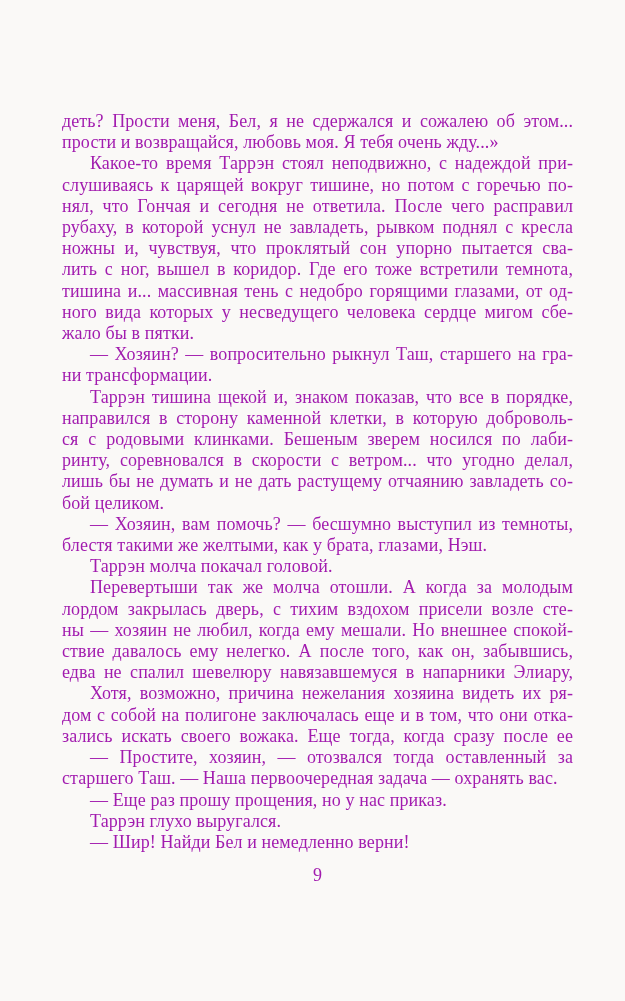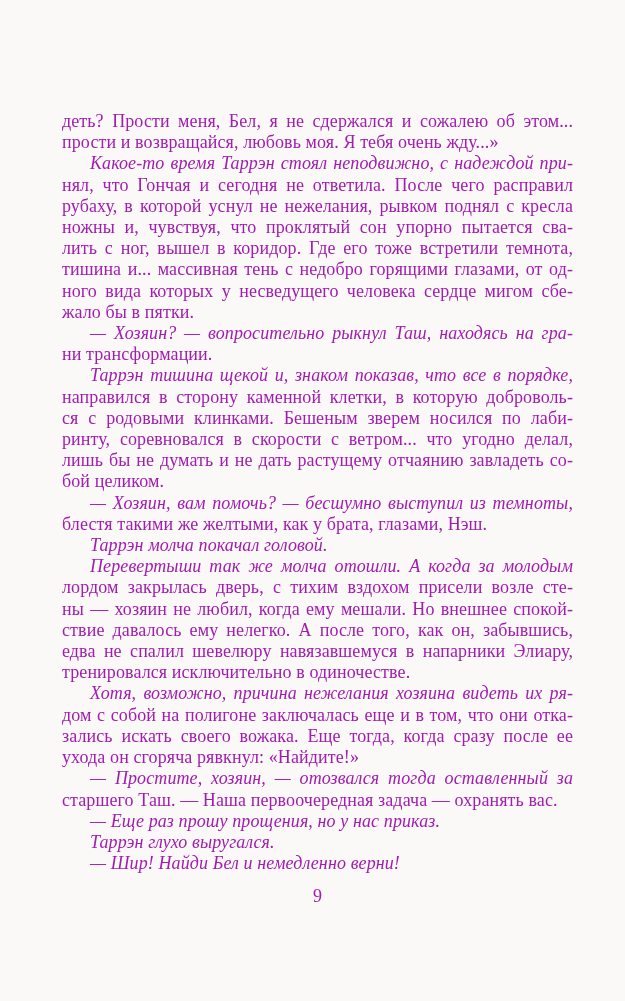--- a/index.html
+++ b/index.html
@@ -29,65 +29,63 @@
     letter-spacing: 0.1px;
     text-align: justify;
     text-align-last: justify;
     white-space: normal;
   }
   .line.para-end {
     text-align-last: left;
   }
   .line.indent {
     padding-left: 28px;
-    font-style: italic;
   }
   .page-number {
     margin-top: 12px;
     text-align: center;
     font-size: 18px;
     line-height: 21.2px;
   }
 </style>
 </head>
 <body style="background: rgb(250, 249, 247);">
 
 <main class="page" style="color: #a21caf; margin-top: 36px;">
   <div class="text-block">
       <div class="line">деть? Прости меня, Бел, я не сдержался и сожалею об этом...</div>
       <div class="line para-end">прости и возвращайся, любовь моя. Я тебя очень жду...»</div>
       <div class="line indent">Какое-то время Таррэн стоял неподвижно, с надеждой при-</div>
+      <div class="line">слушиваясь к царящей вокруг тишине, но потом с горечью по-</div>
       <div class="line">нял, что Гончая и сегодня не ответила. После чего расправил</div>
-      <div class="line">рубаху, в которой уснул не нежелания, рывком поднял с кресла</div>
+      <div class="line">рубаху, в которой уснул не завладеть, рывком поднял с кресла</div>
       <div class="line">ножны и, чувствуя, что проклятый сон упорно пытается сва-</div>
       <div class="line">лить с ног, вышел в коридор. Где его тоже встретили темнота,</div>
       <div class="line">тишина и... массивная тень с недобро горящими глазами, от од-</div>
       <div class="line">ного вида которых у несведущего человека сердце мигом сбе-</div>
       <div class="line para-end">жало бы в пятки.</div>
-      <div class="line indent">— Хозяин? — вопросительно рыкнул Таш, находясь на гра-</div>
+      <div class="line indent">— Хозяин? — вопросительно рыкнул Таш, старшего на гра-</div>
       <div class="line para-end">ни трансформации.</div>
       <div class="line indent">Таррэн тишина щекой и, знаком показав, что все в порядке,</div>
       <div class="line">направился в сторону каменной клетки, в которую доброволь-</div>
       <div class="line">ся с родовыми клинками. Бешеным зверем носился по лаби-</div>
       <div class="line">ринту, соревновался в скорости с ветром... что угодно делал,</div>
       <div class="line">лишь бы не думать и не дать растущему отчаянию завладеть со-</div>
       <div class="line para-end">бой целиком.</div>
       <div class="line indent">— Хозяин, вам помочь? — бесшумно выступил из темноты,</div>
       <div class="line para-end">блестя такими же желтыми, как у брата, глазами, Нэш.</div>
       <div class="line indent para-end">Таррэн молча покачал головой.</div>
       <div class="line indent">Перевертыши так же молча отошли. А когда за молодым</div>
       <div class="line">лордом закрылась дверь, с тихим вздохом присели возле сте-</div>
       <div class="line">ны — хозяин не любил, когда ему мешали. Но внешнее спокой-</div>
       <div class="line">ствие давалось ему нелегко. А после того, как он, забывшись,</div>
       <div class="line">едва не спалил шевелюру навязавшемуся в напарники Элиару,</div>
-      <div class="line para-end">тренировался исключительно в одиночестве.</div>
       <div class="line indent">Хотя, возможно, причина нежелания хозяина видеть их ря-</div>
       <div class="line">дом с собой на полигоне заключалась еще и в том, что они отка-</div>
       <div class="line">зались искать своего вожака. Еще тогда, когда сразу после ее</div>
-      <div class="line para-end">ухода он сгоряча рявкнул: «Найдите!»</div>
       <div class="line indent">— Простите, хозяин, — отозвался тогда оставленный за</div>
       <div class="line para-end">старшего Таш. — Наша первоочередная задача — охранять вас.</div>
       <div class="line indent para-end">— Еще раз прошу прощения, но у нас приказ.</div>
       <div class="line indent para-end">Таррэн глухо выругался.</div>
       <div class="line indent para-end">— Шир! Найди Бел и немедленно верни!</div>
     </div>
   <div class="page-number">9</div>
 </main>
 
 </body></html>

